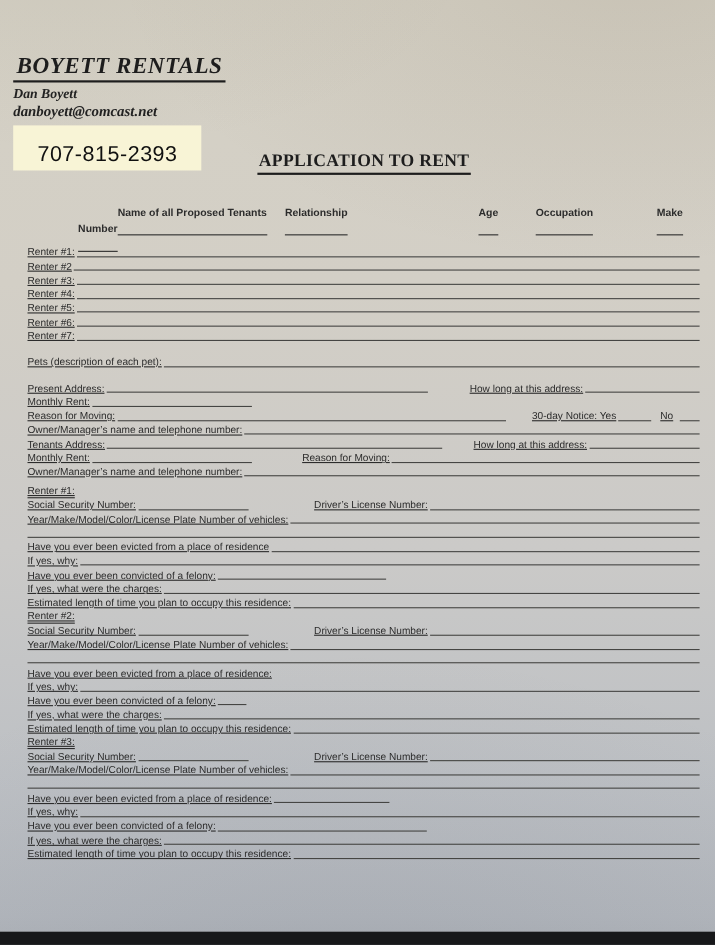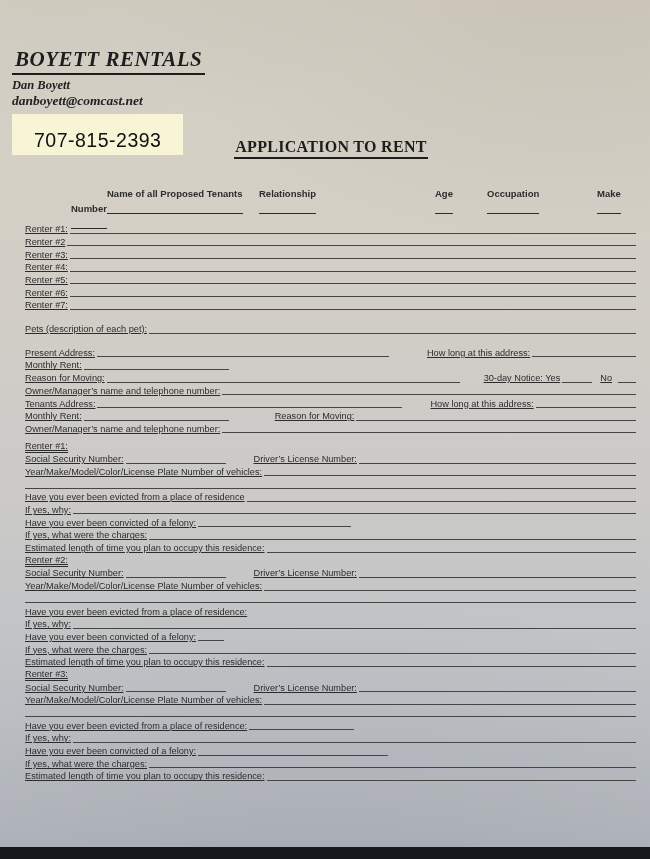--- a/index.html
+++ b/index.html
@@ -39,21 +39,21 @@
   .lbl{white-space:nowrap;padding-right:2px;}
   .sect-title{white-space:nowrap;border-bottom:1px solid #2c2c2c;}
   .line{border-bottom:1px solid #454543;height:1px;align-self:flex-end;margin-bottom:2px;}
   .fx{flex:1 1 auto;}
   .w18{width:18px;flex:none;}  .w26{width:26px;flex:none;}
   .w30{width:30px;flex:none;}  .w100{width:100px;flex:none;}
   .w105{width:105px;flex:none;}.w145{width:145px;flex:none;}
   .w153{width:153px;flex:none;}.w190{width:190px;flex:none;}
   .w292{width:292px;flex:none;}.w310{width:305px;flex:none;}
   .ml4{margin-left:4px;}  .ml8{margin-left:8px;}  .ml18{margin-left:24px;}
-  .ml28{margin-left:28px;} .ml38{margin-left:38px;} .ml40{margin-left:28px;} .ml46{margin-left:46px;}
+  .ml28{margin-left:28px;} .ml38{margin-left:38px;} .ml40{margin-left:60px;} .ml46{margin-left:46px;}
 </style>
 </head>
 <body>
 
 <div class="page">
   <div class="paper-shade"></div>
 
   <div class="header">
     <div><span class="company">BOYETT RENTALS</span></div>
     <div class="contact">Dan Boyett</div>

